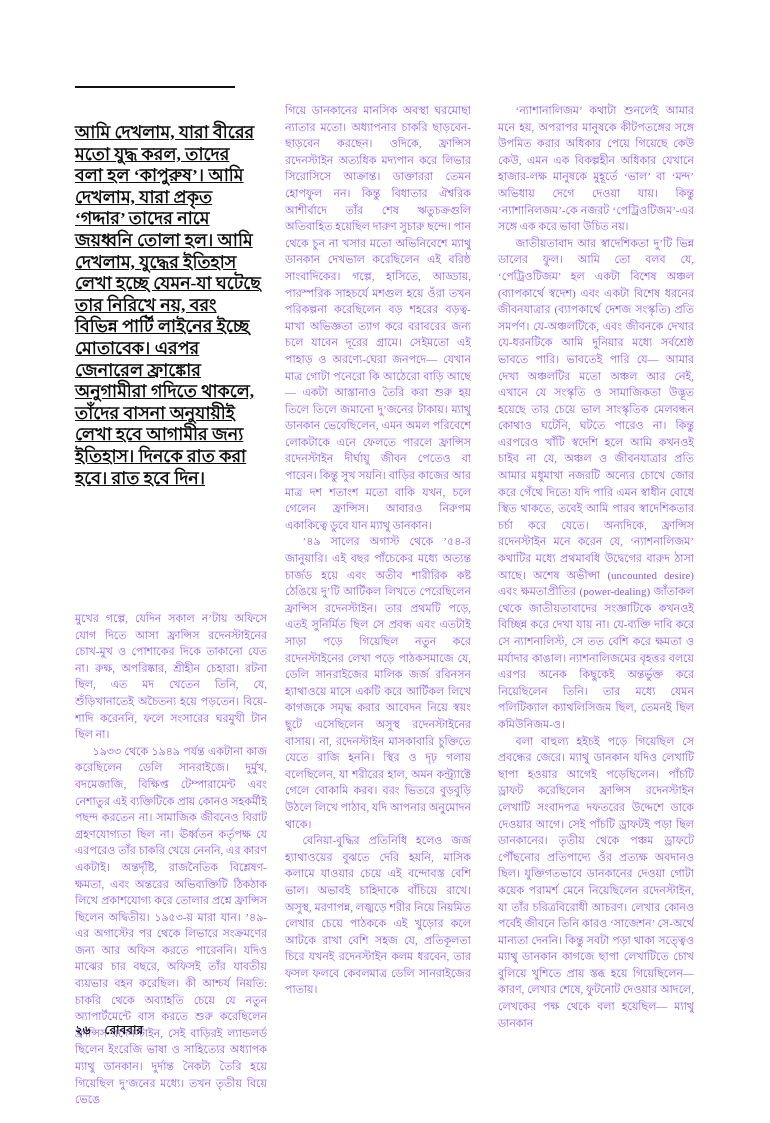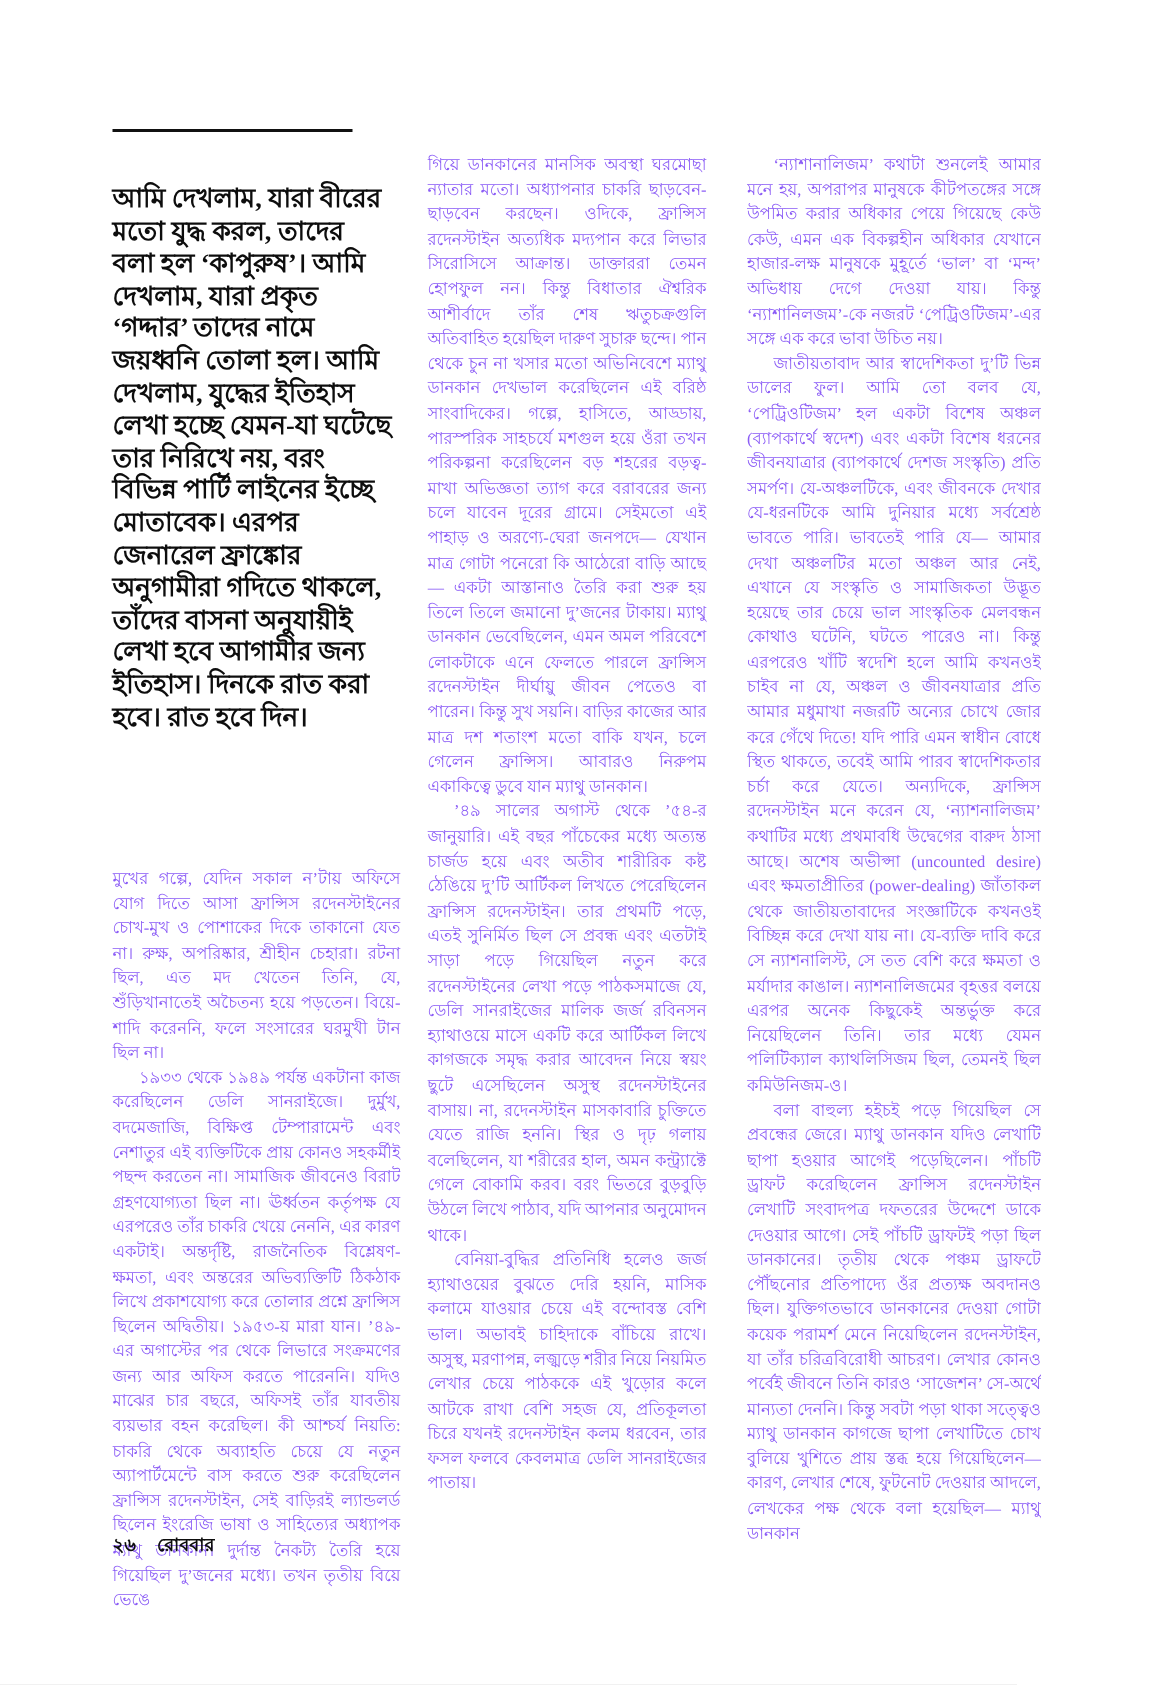--- a/index.html
+++ b/index.html
@@ -25,34 +25,35 @@
   .pullquote {
     position: absolute;
     left: 75px;
     top: 122px;
     width: 186px;
     font-size: 17.5px;
     line-height: 21.6px;
     font-weight: bold;
     text-align: left;
     color: #0d0d0d;
+    text-decoration: underline;
   }
   .bodycol {
     font-size: 11px;
     line-height: 16.6px;
     text-align: justify;
     color: #8b5cf6;
     margin-top: 40px;
   }
   .bodycol p { margin: 0; }
   .bodycol p.indent { text-indent: 1.6em; }
   .left-body {
     position: absolute;
     left: 75px;
-    top: 538px;
+    top: 570px;
     width: 192px;
     height: 510px;
     overflow: hidden;
     font-family: Liberation Serif, serif;
   }
   .col-middle {
     position: absolute;
     left: 285px;
     top: 62px;
     width: 186px;

